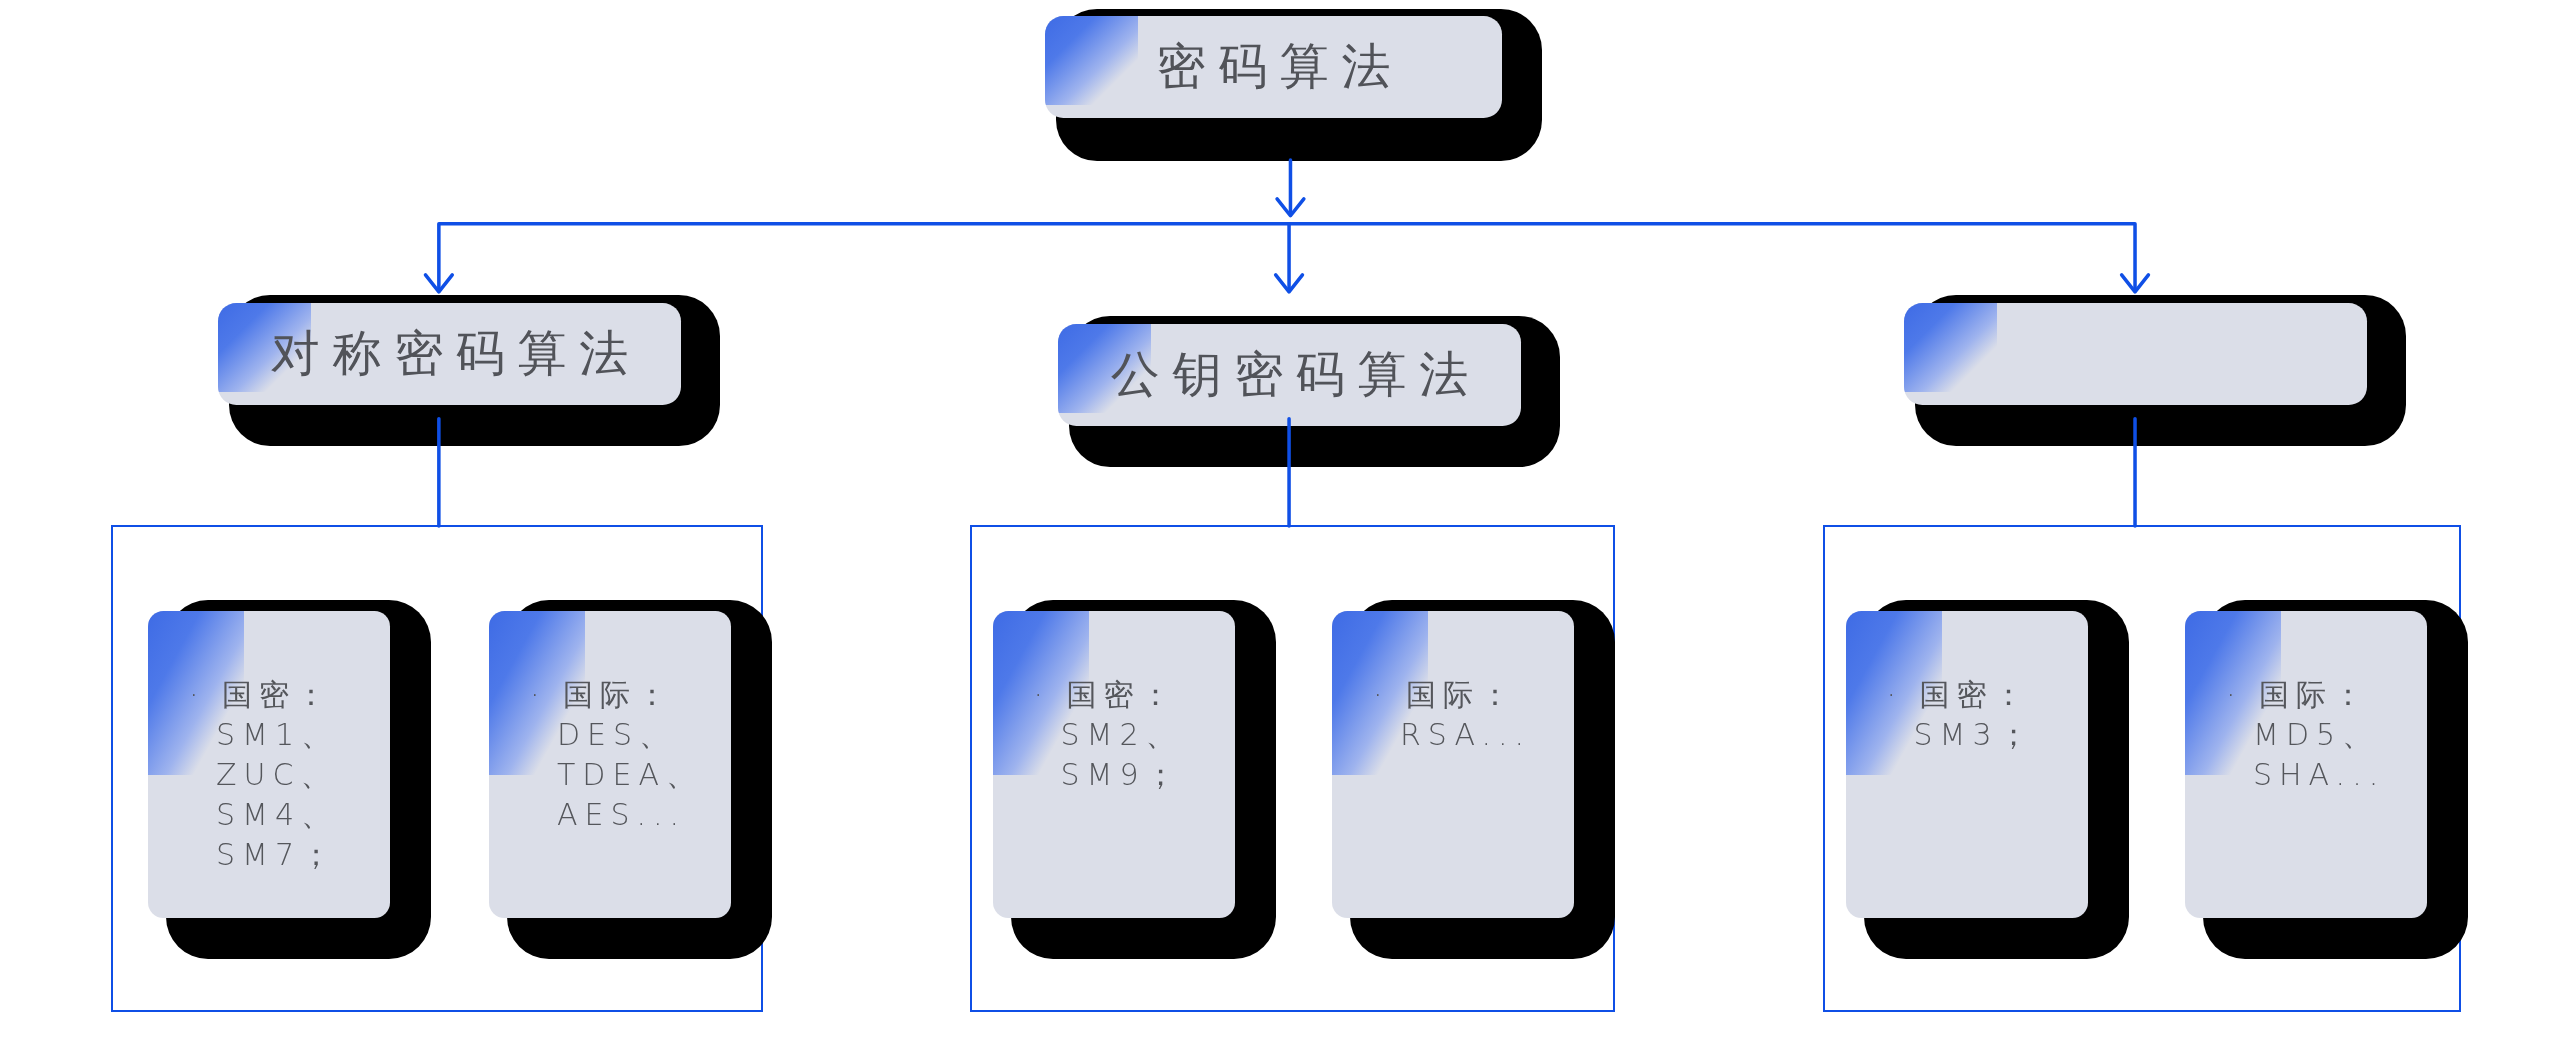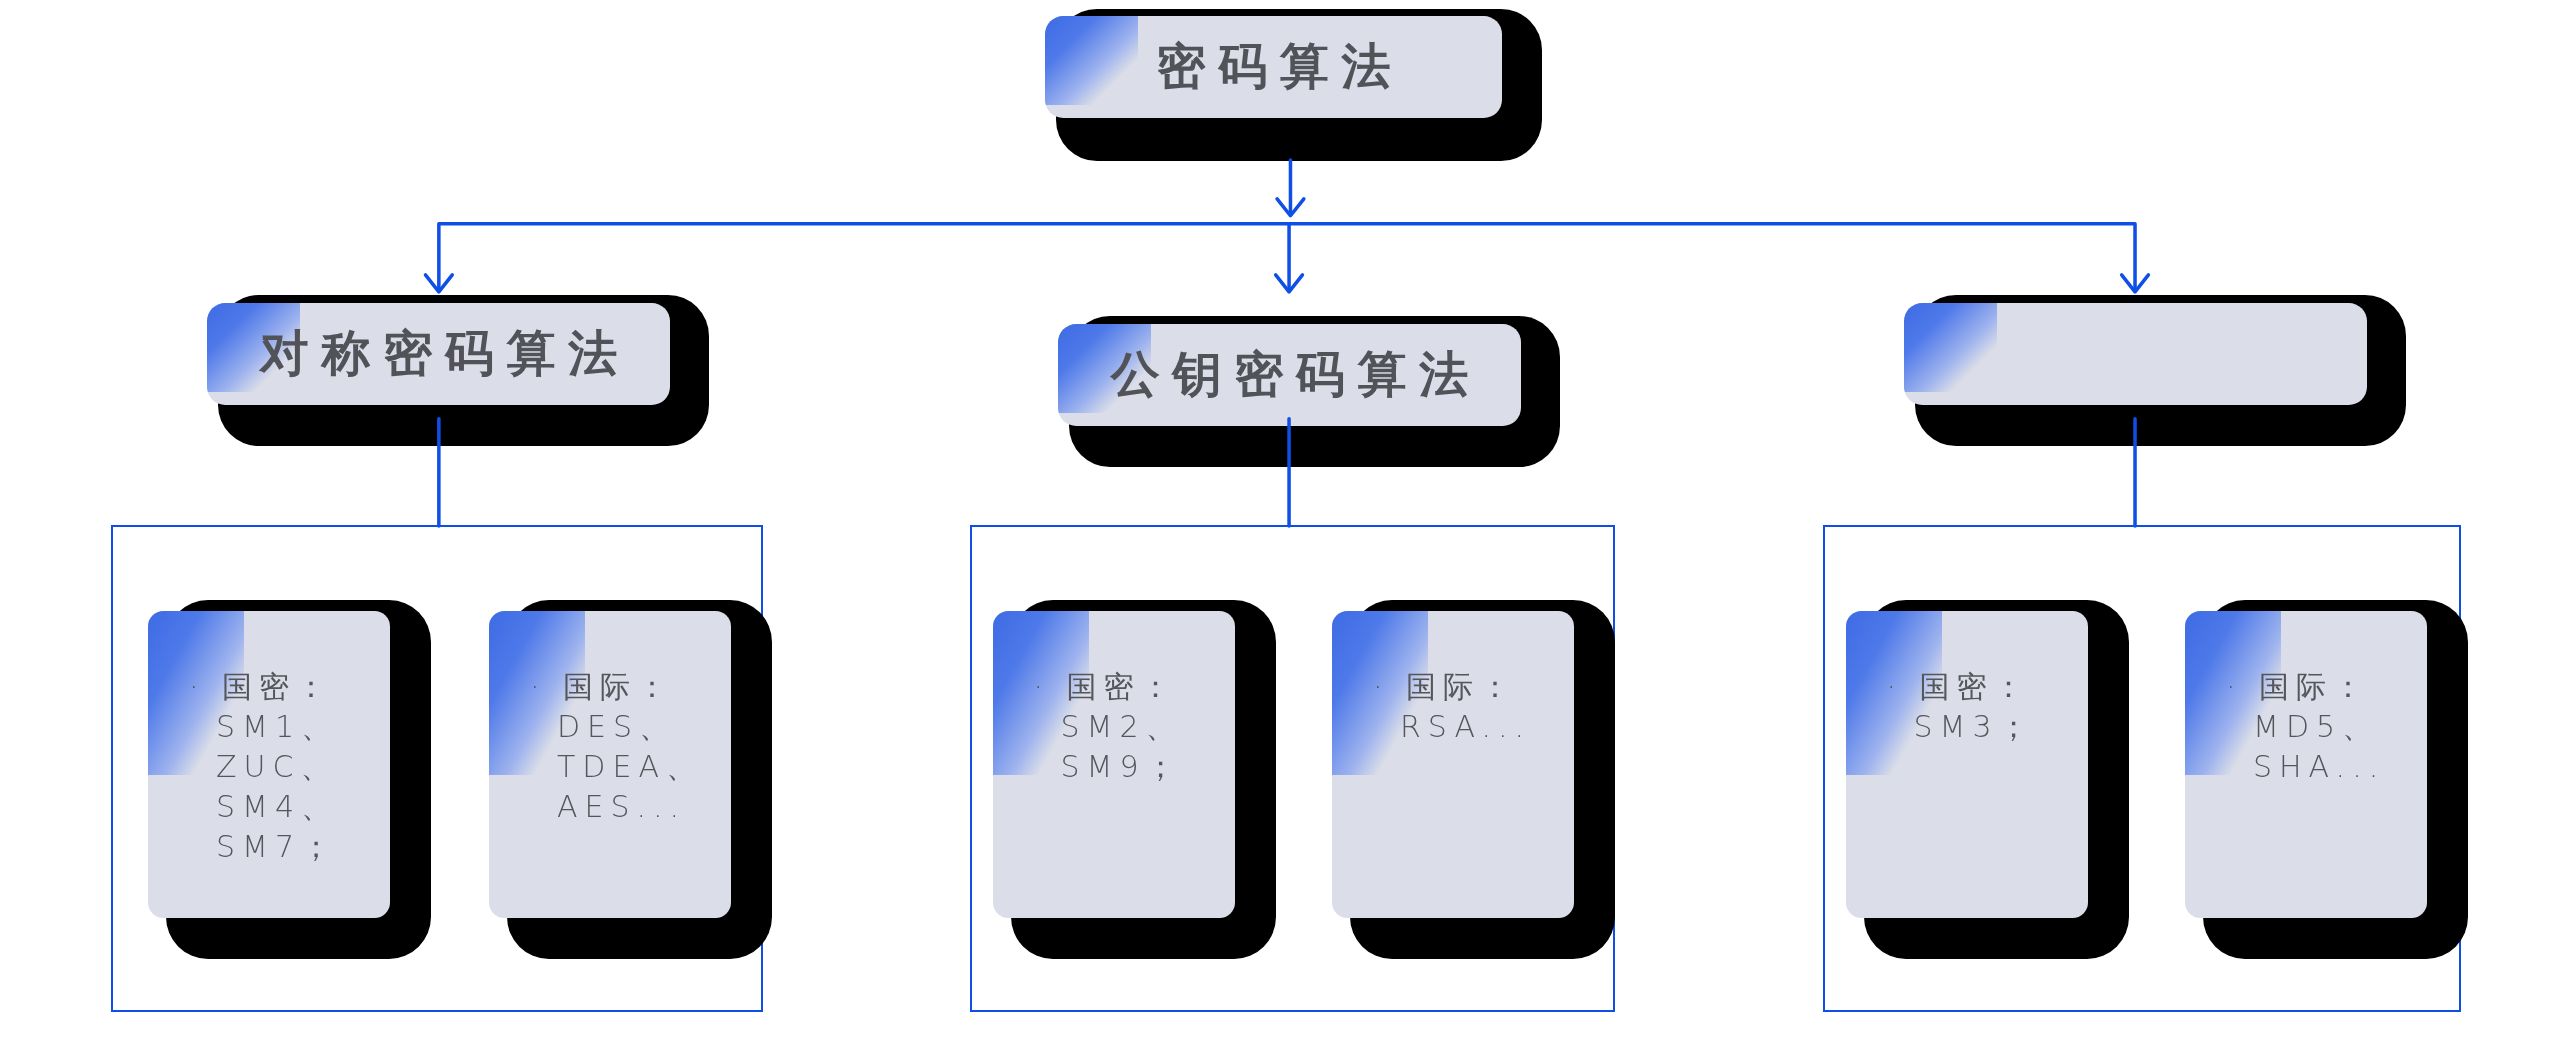--- a/index.html
+++ b/index.html
@@ -59,29 +59,29 @@
     background: linear-gradient(119deg, #3e6be5 0%, #4e79e9 28%, #9eb3ee 58%, rgba(219,222,232,0) 73%);
   }
 
   
   .root-node { left: 1045px; top: 15.5px; width: 457px; height: 102px; }
   .root-node .node-shadow { left: 11.3px; top: -7px; right: -40px; bottom: -43px; }
 
   
   .branch-node { top: 303px; width: 463px; height: 102px; }
   .branch-node .node-shadow { left: 11.3px; top: -8.5px; right: -39px; bottom: -41px; }
-  .bn0 { left: 207px; }
+  .bn0 { left: 218px; }
   .bn1 { left: 1058px; margin-top: 21px; }
   .bn2 { left: 1904px; }
 
   .node-label {
     position: relative;
     color: #515359;
     font-size: 49px;
-    font-weight: 700;
+    font-weight: 400;
     letter-spacing: 12.7px;
     padding-left: 12.7px; 
     white-space: nowrap;
   }
 
   
   .group {
     position: absolute;
     top: 525px;
     height: 487px;
@@ -121,20 +121,21 @@
 
   .card-lines {
     position: relative;
     padding: 56px 7px 0 68px;
     color: #54565b;
     font-size: 30px;
     font-weight: 300;
     line-height: 40px;
     letter-spacing: 7px;
     white-space: nowrap;
+    margin-top: 8px;
   }
   .card-line { position: relative; }
   .card-line.hang { margin-left: -27px; }
 </style>
 </head>
 <body>
 
 <div class="canvas">
 
   <svg class="connectors" viewBox="0 0 3653 1488" xmlns="http://www.w3.org/2000/svg">

